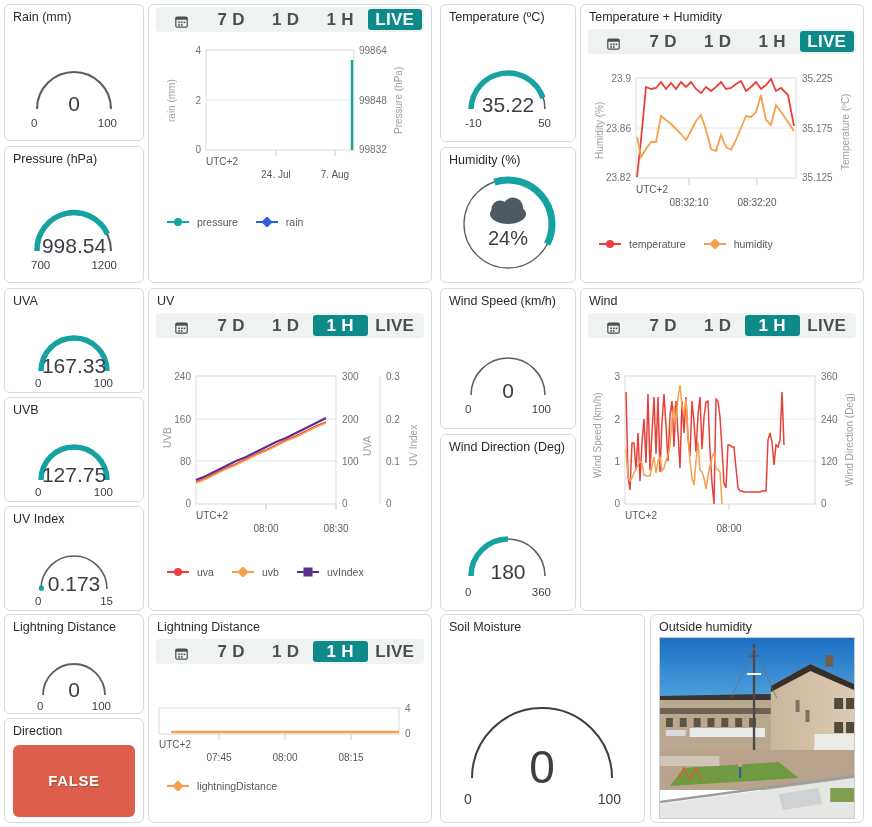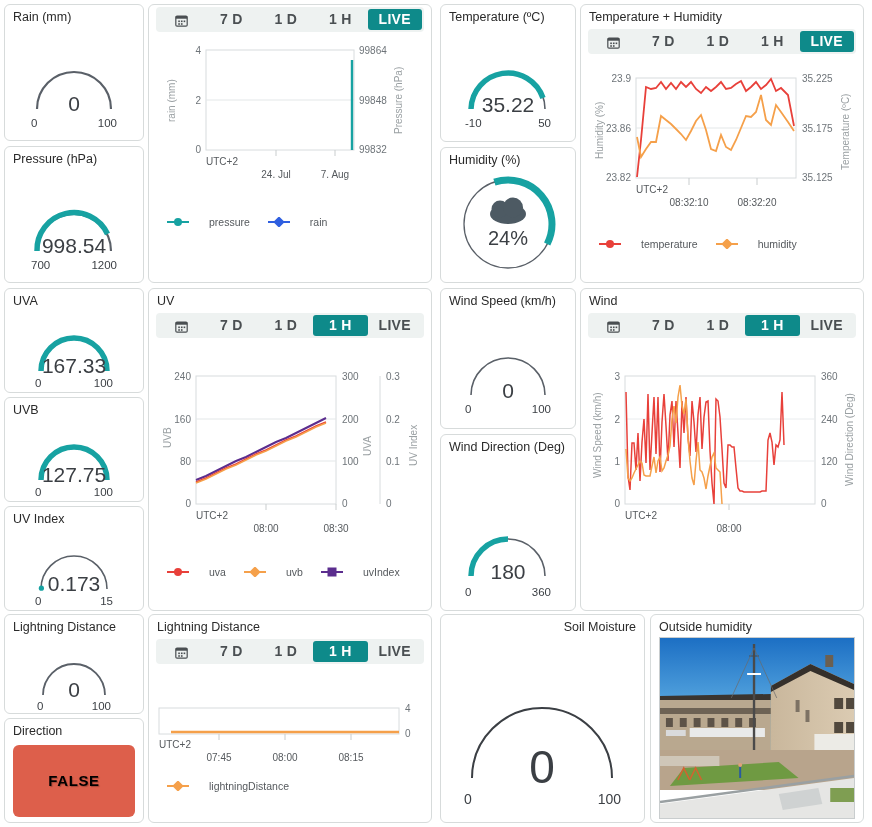--- a/index.html
+++ b/index.html
@@ -51,21 +51,21 @@
     background: #eef2f1;
     border-radius: 4px;
     display: flex;
     align-items: center;
     height: 25px;
     padding: 2px;
   }
   .tab {
     flex: 1;
     text-align: center;
-    font-size: 14px;
+    font-size: 17px;
     font-weight: bold;
     color: #4a4f52;
     line-height: 21px;
     height: 21px;
     border-radius: 3px;
     cursor: pointer;
     letter-spacing: 0.3px;
   }
   .tab.cal { flex: 0 0 46px; }
   .tab.active {
@@ -78,32 +78,32 @@
   .tick-text { font-size: 10px; fill: #6e7479; font-family: "Liberation Sans", sans-serif; }
   .tick-text-dark { font-size: 10px; fill: #55595d; font-family: "Liberation Sans", sans-serif; }
   .legend {
     display: flex;
     gap: 18px;
     padding: 4px 0 0 18px;
     align-items: center;
     font-size: 10.5px;
     color: #55595d;
   }
-  .legend-item { display: flex; align-items: center; gap: 20px; cursor: pointer; }
+  .legend-item { display: flex; align-items: center; gap: 8px; cursor: pointer; }
   .legend-label { font-size: 10.5px; color: #55595d; }
   
   .false-btn {
     margin: 4px 8px 8px 8px;
     background: #dd5f4b;
     border-radius: 6px;
     height: 72px;
     display: flex;
     align-items: center;
     justify-content: center;
-    color: #000000;
+    color: #ffffff;
     font-weight: bold;
     font-size: 15px;
     letter-spacing: 0.6px;
     text-shadow: 1px 1px 1px rgba(0,0,0,0.25);
     cursor: pointer;
   }
   
   .cam-frame {
     margin: 0 8px 8px 8px;
     height: 182px;
@@ -405,21 +405,21 @@
     <div class="panel-title">Wind Direction (Deg)</div>
     <svg class="gauge-svg" width="134" height="146" viewBox="0 0 134 146">
       <path d="M 30 119 A 37 37 0 0 1 104 119" fill="none" stroke="#5a6068" stroke-width="1.6"></path>
       <path d="M 30 119 A 37 37 0 0 1 67 82" fill="none" stroke="#17a2a2" stroke-width="5.5"></path>
       <text class="gauge-value" x="67" y="122">180</text>
       <text class="gauge-min" x="24" y="139" text-anchor="start">0</text>
       <text class="gauge-max" x="110" y="139" text-anchor="end">360</text>
     </svg>
   </div>
 
-  <div class="panel" style="left:440px; top:614px; width:205px; height:209px;text-align:right;">
+  <div class="panel" style="left:440px; top:614px; width:205px; height:209px;">
     <div class="panel-title">Soil Moisture</div>
     <svg class="gauge-svg" width="203" height="186" viewBox="0 0 203 186">
       <path d="M 31 141 A 70 70 0 0 1 171 141" fill="none" stroke="#3b3f44" stroke-width="2"></path>
       <text class="big-gauge-value" x="101" y="146">0</text>
       <text class="big-gauge-lim" x="23" y="167" text-anchor="start">0</text>
       <text class="big-gauge-lim" x="180" y="167" text-anchor="end">100</text>
     </svg>
   </div>
 
   <div class="panel" style="left:580px; top:4px; width:284px; height:279px;">

